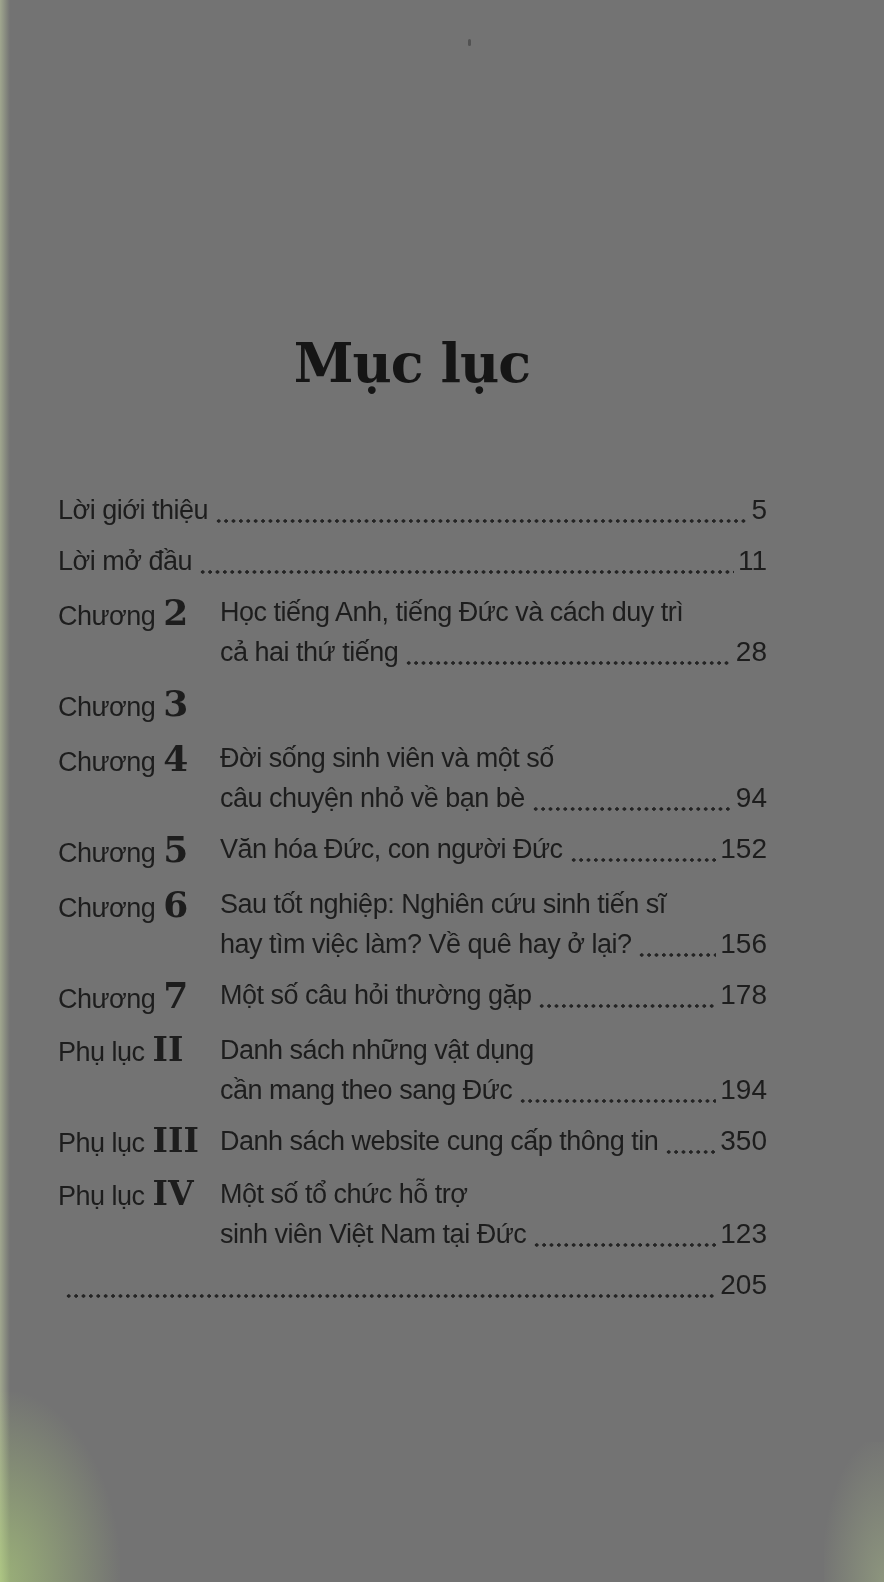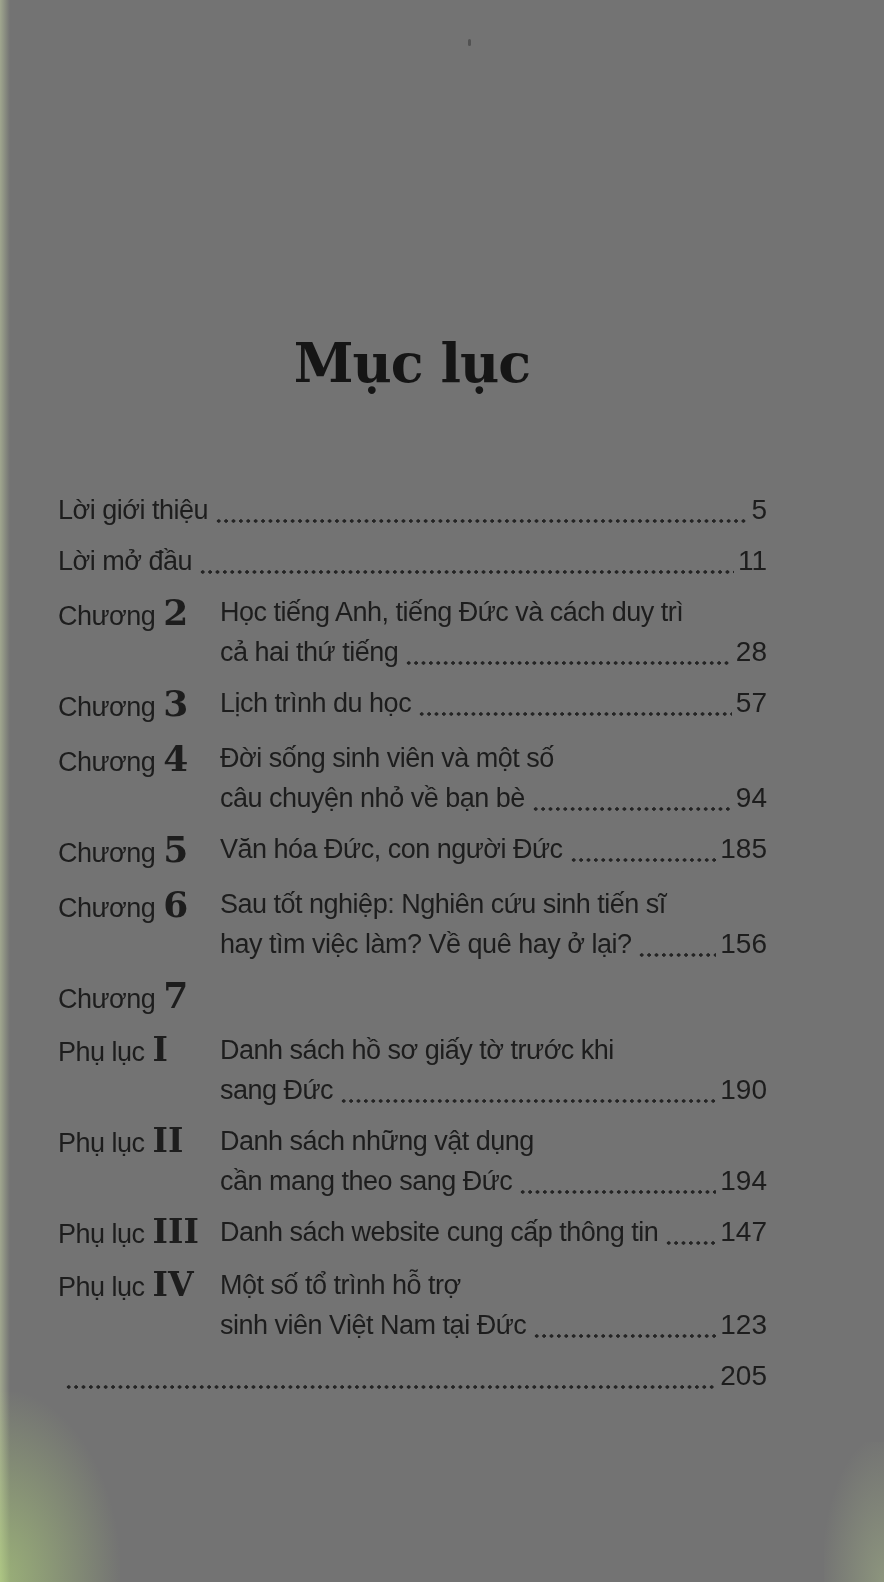--- a/index.html
+++ b/index.html
@@ -116,27 +116,20 @@
             <span class="leader"></span>
             <span class="page-num">28</span>
           </div>
         </div>
   </div>
 
   <div class="entry">
     <div class="label-col">
       <span class="label-text">Chương</span><span class="label-num digit">3</span>
     </div>
-    <div class="content-col">
-          <div class="line">
-            <span class="line-text">Lịch trình du học</span>
-            <span class="leader"></span>
-            <span class="page-num">57</span>
-          </div>
-        </div>
   </div>
 
   <div class="entry">
     <div class="label-col">
       <span class="label-text">Chương</span><span class="label-num digit">4</span>
     </div>
     <div class="content-col">
           <div class="line">
             <span class="line-text">Đời sống sinh viên và một số</span>
           </div>
@@ -149,21 +142,21 @@
   </div>
 
   <div class="entry">
     <div class="label-col">
       <span class="label-text">Chương</span><span class="label-num digit">5</span>
     </div>
     <div class="content-col">
           <div class="line">
             <span class="line-text">Văn hóa Đức, con người Đức</span>
             <span class="leader"></span>
-            <span class="page-num">185</span>
+            <span class="page-num">152</span>
           </div>
         </div>
   </div>
 
   <div class="entry">
     <div class="label-col">
       <span class="label-text">Chương</span><span class="label-num digit">6</span>
     </div>
     <div class="content-col">
           <div class="line">
@@ -174,37 +167,29 @@
             <span class="leader"></span>
             <span class="page-num">156</span>
           </div>
         </div>
   </div>
 
   <div class="entry">
     <div class="label-col">
       <span class="label-text">Chương</span><span class="label-num digit">7</span>
     </div>
-  </div>
-
-  <div class="entry">
-    <div class="label-col">
-      <span class="label-text">Phụ lục</span><span class="label-num roman">I</span>
-    </div>
-    <div class="content-col">
-          <div class="line">
-            <span class="line-text">Danh sách hồ sơ giấy tờ trước khi</span>
-          </div>
-          <div class="line">
-            <span class="line-text">sang Đức</span>
-            <span class="leader"></span>
-            <span class="page-num">190</span>
-          </div>
-        </div>
-  </div>
+    <div class="content-col">
+          <div class="line">
+            <span class="line-text">Một số câu hỏi thường gặp</span>
+            <span class="leader"></span>
+            <span class="page-num">178</span>
+          </div>
+        </div>
+  </div>
+
 
   <div class="entry">
     <div class="label-col">
       <span class="label-text">Phụ lục</span><span class="label-num roman">II</span>
     </div>
     <div class="content-col">
           <div class="line">
             <span class="line-text">Danh sách những vật dụng</span>
           </div>
           <div class="line">
@@ -216,32 +201,32 @@
   </div>
 
   <div class="entry">
     <div class="label-col">
       <span class="label-text">Phụ lục</span><span class="label-num roman">III</span>
     </div>
     <div class="content-col">
           <div class="line">
             <span class="line-text">Danh sách website cung cấp thông tin</span>
             <span class="leader"></span>
-            <span class="page-num">147</span>
+            <span class="page-num">350</span>
           </div>
         </div>
   </div>
 
   <div class="entry">
     <div class="label-col">
       <span class="label-text">Phụ lục</span><span class="label-num roman">IV</span>
     </div>
     <div class="content-col">
           <div class="line">
-            <span class="line-text">Một số tổ trình hỗ trợ</span>
+            <span class="line-text">Một số tổ chức hỗ trợ</span>
           </div>
           <div class="line">
             <span class="line-text">sinh viên Việt Nam tại Đức</span>
             <span class="leader"></span>
             <span class="page-num">123</span>
           </div>
         </div>
   </div>
 
   <div class="entry">

